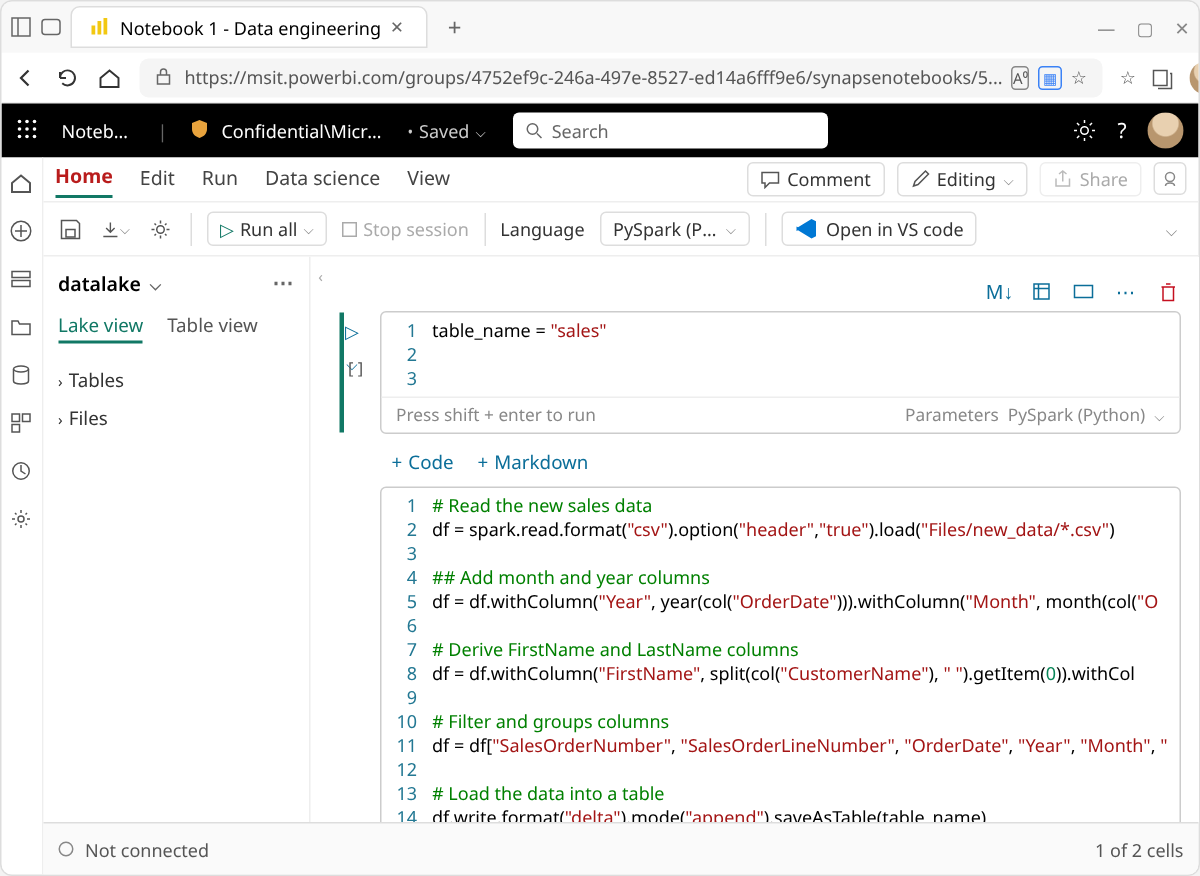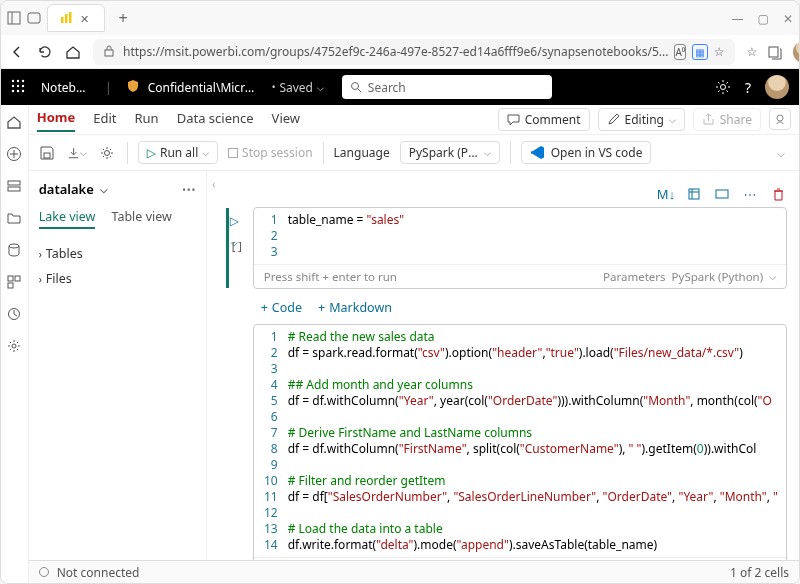--- a/index.html
+++ b/index.html
@@ -60,21 +60,21 @@
 .cell { border:1px solid #ccc; border-radius:4px; margin-left:28px; margin-bottom:6px; position:relative; }
 .cell.active::before { content:""; position:absolute; left:-28px; top:0; bottom:0; width:3px; background:#117865; }
 .cell-gutter { position:absolute; left:-24px; top:4px; display:flex; flex-direction:column; gap:6px; align-items:center; color:#0b6e99; font-size:12px; }
 .code-line { display:flex; font-family:Consolas,monospace; font-size:12px; line-height:16px; padding:0 8px; white-space:pre; overflow:hidden; }
 .code-line .ln { width:26px; text-align:right; color:#237893; padding-right:10px; flex-shrink:0; }
 .code-body { padding:4px 0; overflow:hidden; }
 .cell-footer { display:flex; align-items:center; padding:4px 10px; color:#888; font-size:11.5px; border-top:1px solid #eee; }
 .cell-footer .right { margin-left:auto; display:flex; align-items:center; gap:6px; }
 .insert-row { display:flex; gap:16px; padding:4px 0 8px 36px; color:#0b6e99; font-size:12.5px; }
 .insert-row .ins { display:flex; align-items:center; gap:4px; }
-.status-bar { height:23px; border-top:1px solid #ddd; display:flex; align-items:center; padding:0 10px; font-size:12px; color:#555; background:#fafafa; }
+.status-bar { height:35px; border-top:1px solid #ddd; display:flex; align-items:center; padding:0 10px; font-size:12px; color:#555; background:#fafafa; }
 .status-bar .dot { width:10px; height:10px; border:1.5px solid #888; border-radius:50%; margin-right:8px; }
 .status-bar .right { margin-left:auto; }
 svg { display:block; }
 .c-cm { color:#008000; }
 .c-str { color:#a31515; }
 .c-num { color:#098658; }
 </style>
 </head>
 <body>
 
@@ -91,20 +91,21 @@
       </svg>
     </span>
   <div class="tab">
     <span class="ico">
         <svg width="14" height="14" viewBox="0 0 14 14">
           <rect x="2" y="6" width="2.5" height="6" fill="#f2c811"></rect>
           <rect x="6" y="3" width="2.5" height="9" fill="#f2c811"></rect>
           <rect x="10" y="1" width="2.5" height="11" fill="#f2c811"></rect>
         </svg>
       </span>
+    <span>Notebook 1 - Data engineering</span>
     <span class="close">✕</span>
   </div>
   <span class="plus">+</span>
   <div class="win-btns">
     <span>—</span>
     <span>▢</span>
     <span>✕</span>
   </div>
 </div>
 
@@ -418,21 +419,21 @@
           <div class="code-body" id="cell2-body">
               <div class="code-line"><span class="ln">1</span><span style="overflow: hidden;"><span class="c-cm"># Read the new sales data</span></span></div>
               <div class="code-line"><span class="ln">2</span><span style="overflow: hidden;"><span>df = spark.read.format(</span><span class="c-str">"csv"</span><span>).option(</span><span class="c-str">"header"</span><span>,</span><span class="c-str">"true"</span><span>).load(</span><span class="c-str">"Files/new_data/*.csv"</span><span>)</span></span></div>
               <div class="code-line"><span class="ln">3</span><span style="overflow: hidden;"><span></span></span></div>
               <div class="code-line"><span class="ln">4</span><span style="overflow: hidden;"><span class="c-cm">## Add month and year columns</span></span></div>
               <div class="code-line"><span class="ln">5</span><span style="overflow: hidden;"><span>df = df.withColumn(</span><span class="c-str">"Year"</span><span>, year(col(</span><span class="c-str">"OrderDate"</span><span>))).withColumn(</span><span class="c-str">"Month"</span><span>, month(col(</span><span class="c-str">"O</span></span></div>
               <div class="code-line"><span class="ln">6</span><span style="overflow: hidden;"><span></span></span></div>
               <div class="code-line"><span class="ln">7</span><span style="overflow: hidden;"><span class="c-cm"># Derive FirstName and LastName columns</span></span></div>
               <div class="code-line"><span class="ln">8</span><span style="overflow: hidden;"><span>df = df.withColumn(</span><span class="c-str">"FirstName"</span><span>, split(col(</span><span class="c-str">"CustomerName"</span><span>), </span><span class="c-str">" "</span><span>).getItem(</span><span class="c-num">0</span><span>)).withCol</span></span></div>
               <div class="code-line"><span class="ln">9</span><span style="overflow: hidden;"><span></span></span></div>
-              <div class="code-line"><span class="ln">10</span><span style="overflow: hidden;"><span class="c-cm"># Filter and reorder getItem</span></span></div>
+              <div class="code-line"><span class="ln">10</span><span style="overflow: hidden;"><span class="c-cm"># Filter and groups columns</span></span></div>
               <div class="code-line"><span class="ln">11</span><span style="overflow: hidden;"><span>df = df[</span><span class="c-str">"SalesOrderNumber"</span><span>, </span><span class="c-str">"SalesOrderLineNumber"</span><span>, </span><span class="c-str">"OrderDate"</span><span>, </span><span class="c-str">"Year"</span><span>, </span><span class="c-str">"Month"</span><span>, </span><span class="c-str">"</span></span></div>
               <div class="code-line"><span class="ln">12</span><span style="overflow: hidden;"><span></span></span></div>
               <div class="code-line"><span class="ln">13</span><span style="overflow: hidden;"><span class="c-cm"># Load the data into a table</span></span></div>
               <div class="code-line"><span class="ln">14</span><span style="overflow: hidden;"><span>df.write.format(</span><span class="c-str">"delta"</span><span>).mode(</span><span class="c-str">"append"</span><span>).saveAsTable(table_name)</span></span></div>
             </div>
           <div class="cell-footer">
             
             
           </div>
         </div>

